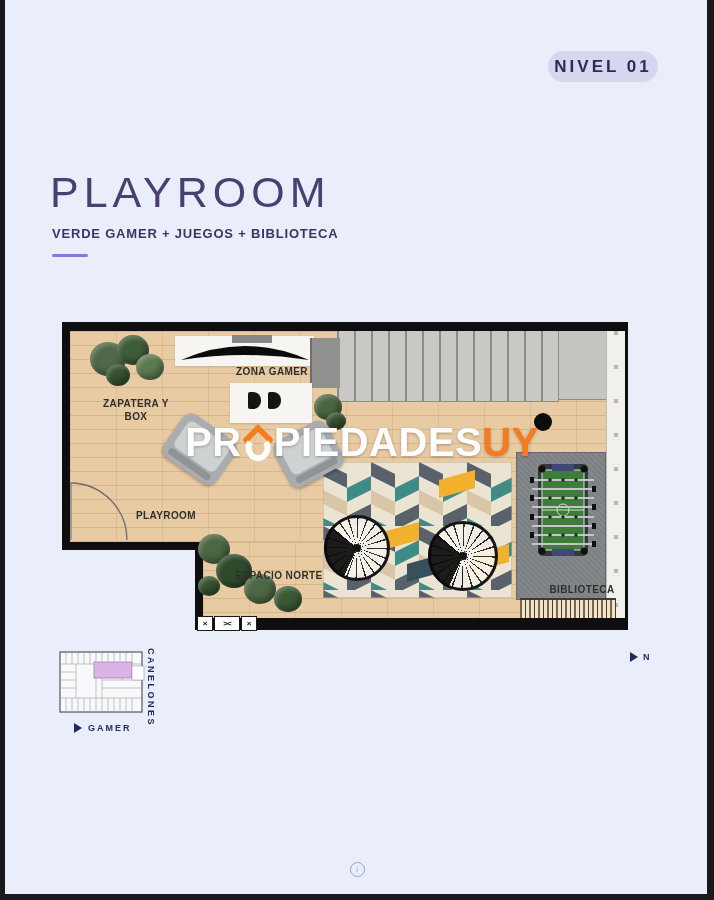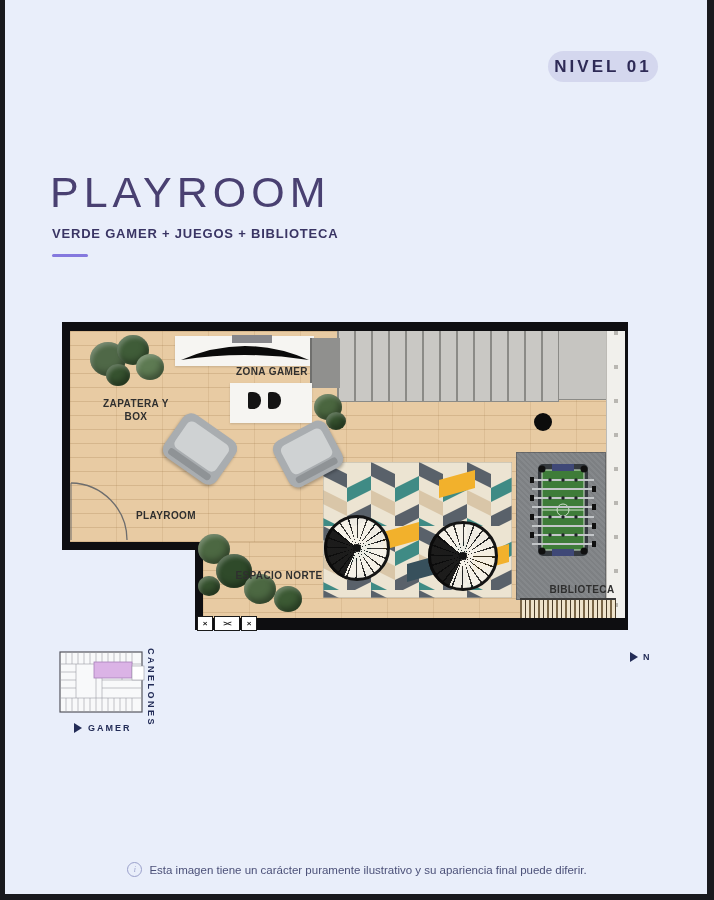--- a/index.html
+++ b/index.html
@@ -271,20 +271,26 @@
     </g>
   </svg>
 
   <div class="plan-label" style="left:470px;top:262px;width:100px;z-index:6;">BIBLIOTECA</div>
   <div class="abs bookshelf" style="left:458px;top:276px;width:96px;height:18px;z-index:5;"></div>
 
   <div class="win-box" style="left:135px;top:294px;width:14px;height:13px;">×</div>
   <div class="win-box" style="left:152px;top:294px;width:24px;height:13px;letter-spacing:-1px;">&gt;&lt;</div>
   <div class="win-box" style="left:179px;top:294px;width:14px;height:13px;">×</div>
 
+  <div class="watermark">
+    <span>PR</span><span class="house"><svg width="30" height="38" viewBox="0 0 30 38">
+          <path d="M3 16 L15 4 L27 16" stroke="#f47b20" stroke-width="5.5" fill="none" stroke-linecap="round"></path>
+          <path d="M7 18 A 9.5 10.5 0 1 0 23 18" stroke="#fdfdfd" stroke-width="6" fill="none"></path>
+        </svg></span><span>PIEDADES</span><span class="orange">UY</span>
+  </div>
 </div>
 
 <svg class="minimap" width="92" height="78" viewBox="0 0 92 78">
   <rect x="4" y="6" width="82" height="60" fill="#f8f9fa" stroke="#55555e" stroke-width="1.2"></rect>
   <g stroke="#9a9aa4" stroke-width="0.6" fill="none">
     <line x1="4" y1="18" x2="86" y2="18"></line>
     <line x1="4" y1="52" x2="86" y2="52"></line>
     <line x1="10" y1="6" x2="10" y2="18"></line>
       <line x1="16" y1="6" x2="16" y2="18"></line>
     <line x1="22" y1="6" x2="22" y2="18"></line>
@@ -330,14 +336,13 @@
   <span class="north-text">GAMER</span>
 </div>
 
 <div class="compass-n">
   <span class="tri"></span>
   <span class="n-text">N</span>
 </div>
 
 <div class="disclaimer">
   <span class="info-icon">i</span>
-  <span>Esta imagen tiene un carácter puramente ilustrativo y su apariencia final puede diferir.</span>
 </div>
 
 </body></html>

